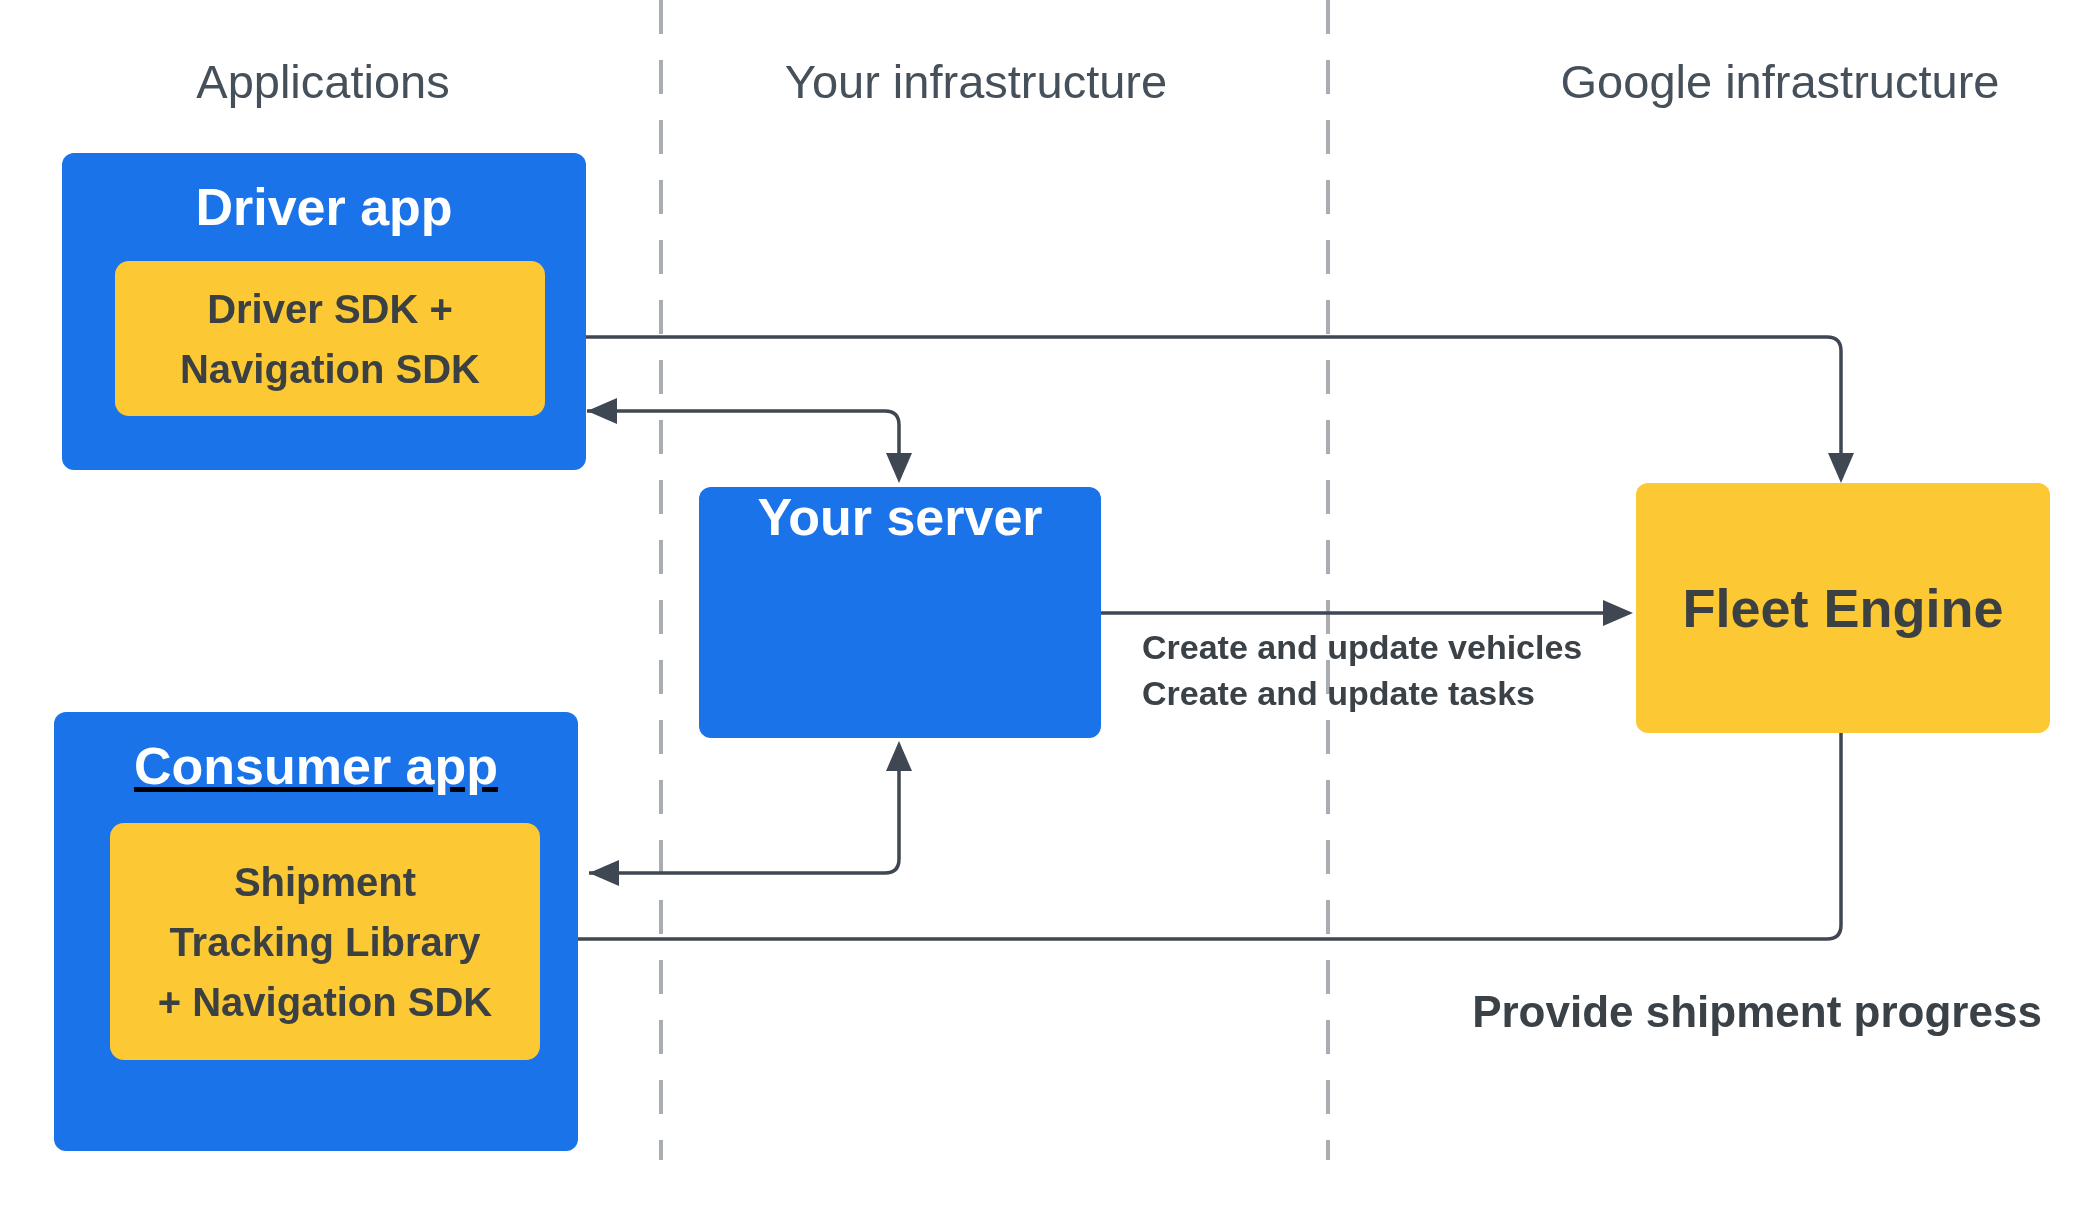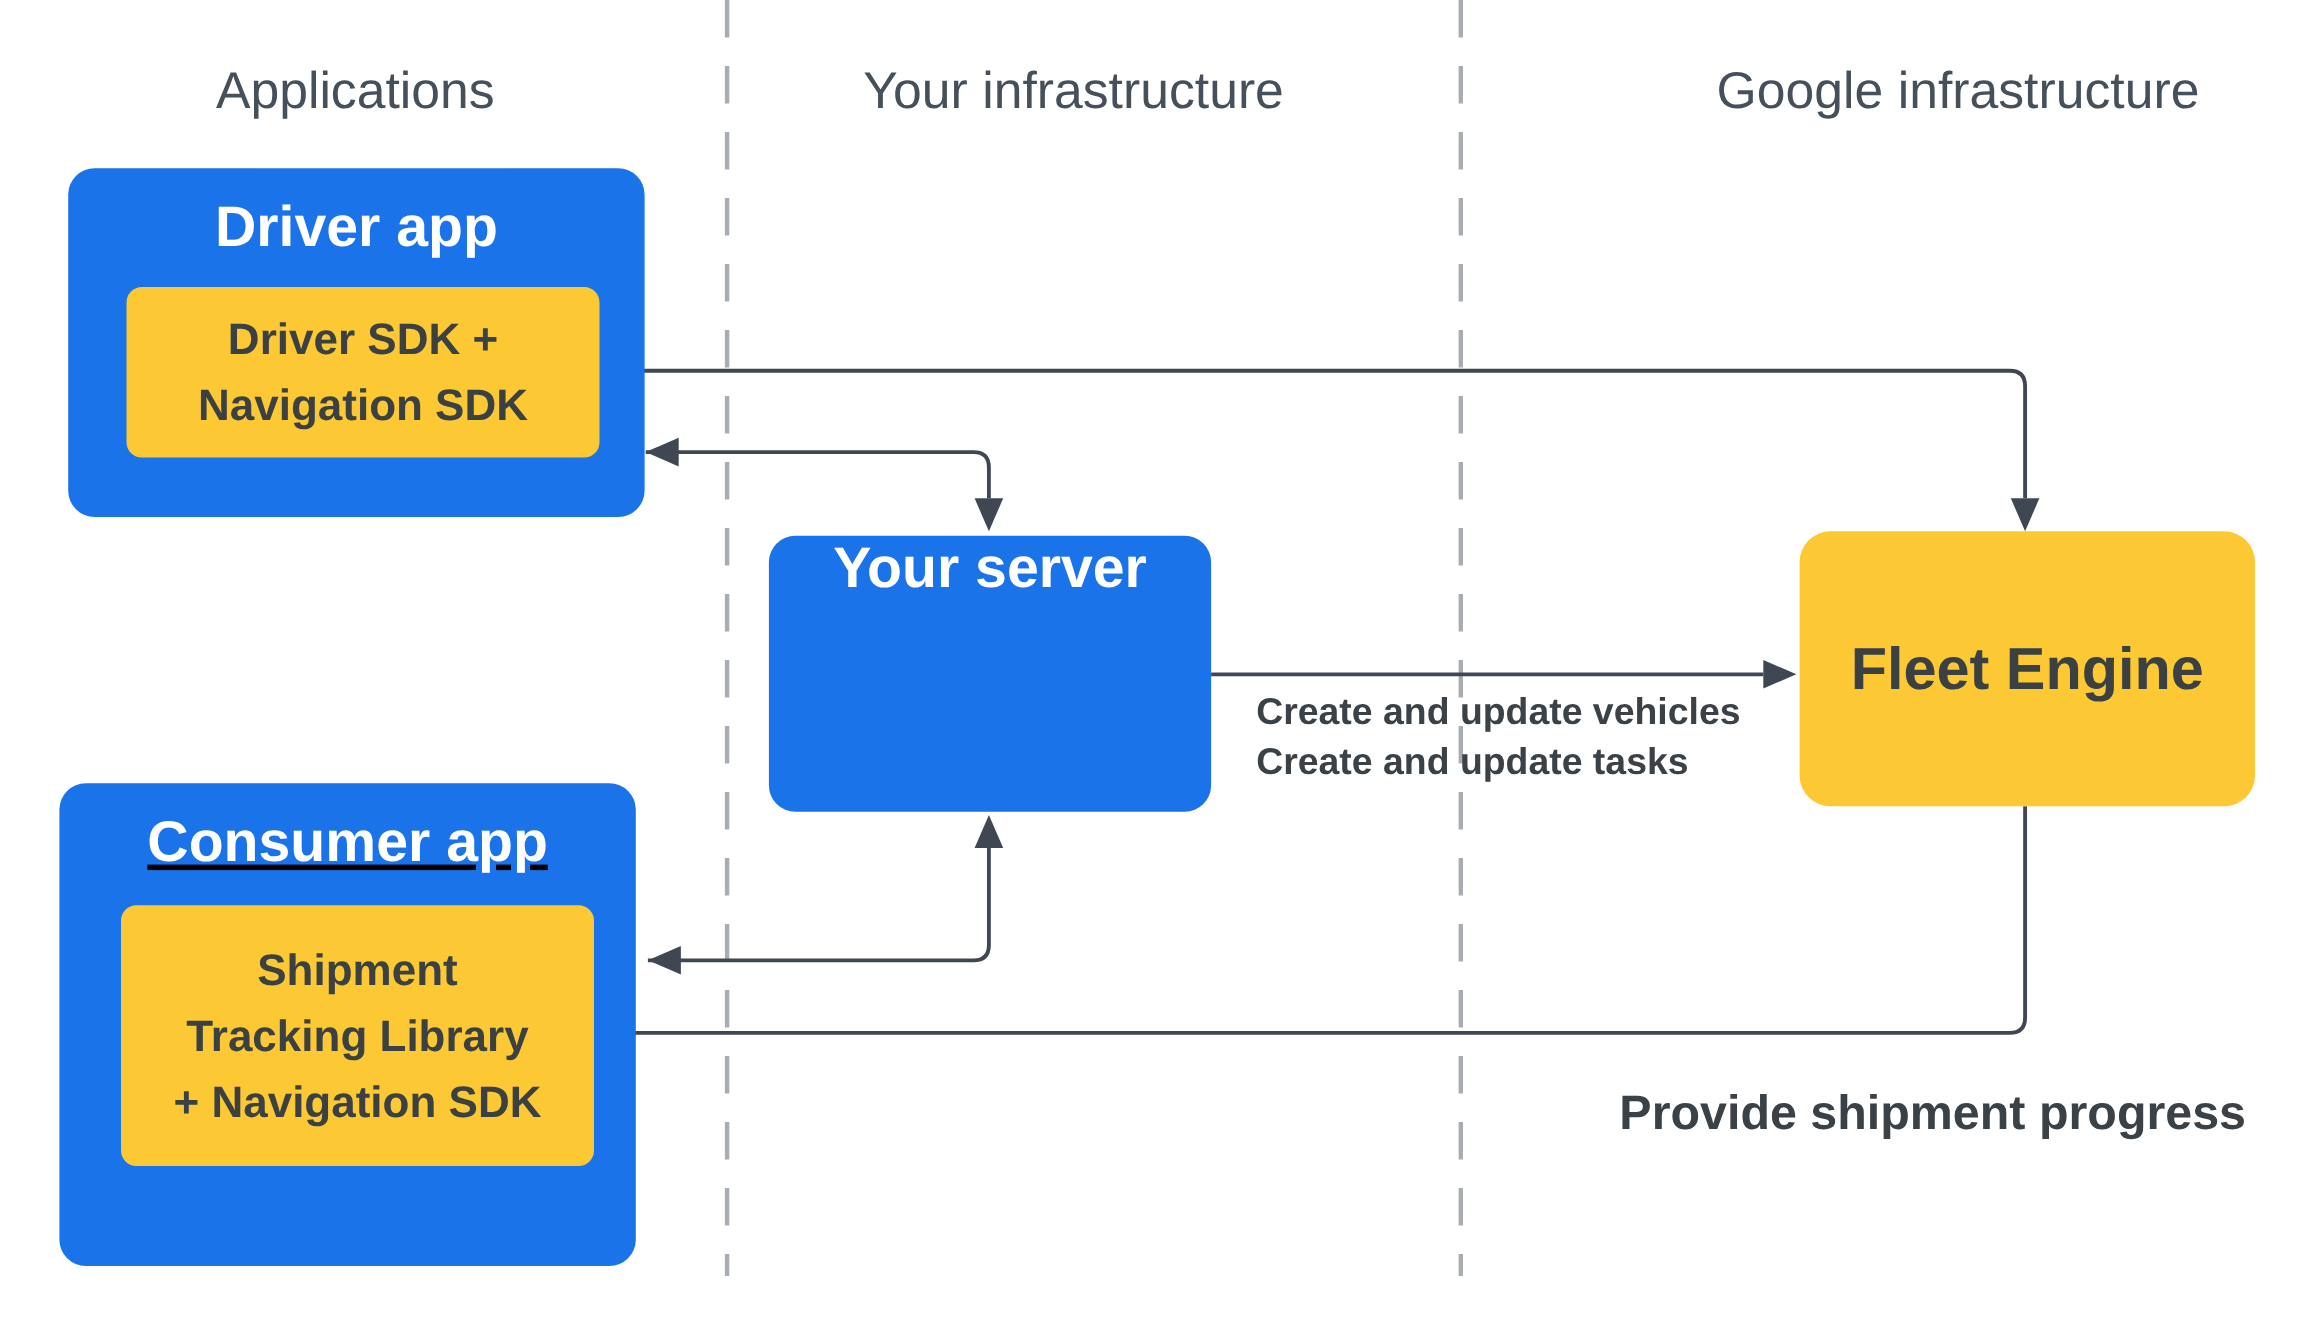--- a/index.html
+++ b/index.html
@@ -52,31 +52,31 @@
     font-weight: 400;
     color: var(--header-ink);
     white-space: nowrap;
   }
   .header-applications { left: 323px; }
   .header-your-infra   { left: 976px; }
   .header-google-infra { left: 1780px; }
 
   .node {
     position: absolute;
-    border-radius: 24px;
+    border-radius: 12px;
   }
   .node-blue { background: var(--blue); }
   .node-yellow { background: var(--yellow); border-radius: 14px; }
 
   .node-driver-app   { left: 62px;  top: 153px; width: 524px; height: 317px; }
   .node-consumer-app { left: 54px;  top: 712px; width: 524px; height: 439px; text-decoration: underline; }
   .node-your-server  { left: 699px; top: 487px; width: 402px; height: 251px;
                        display: flex; justify-content: center; }
   .node-fleet-engine { left: 1636px; top: 483px; width: 414px; height: 250px;
-                       border-radius: 28px;
+                       border-radius: 12px;
                        display: flex; align-items: center; justify-content: center; }
 
   .app-title {
     margin-top: 24px;
     text-align: center;
     font-weight: bold;
     font-size: 52px;
     line-height: 60px;
     color: var(--white);
   }

